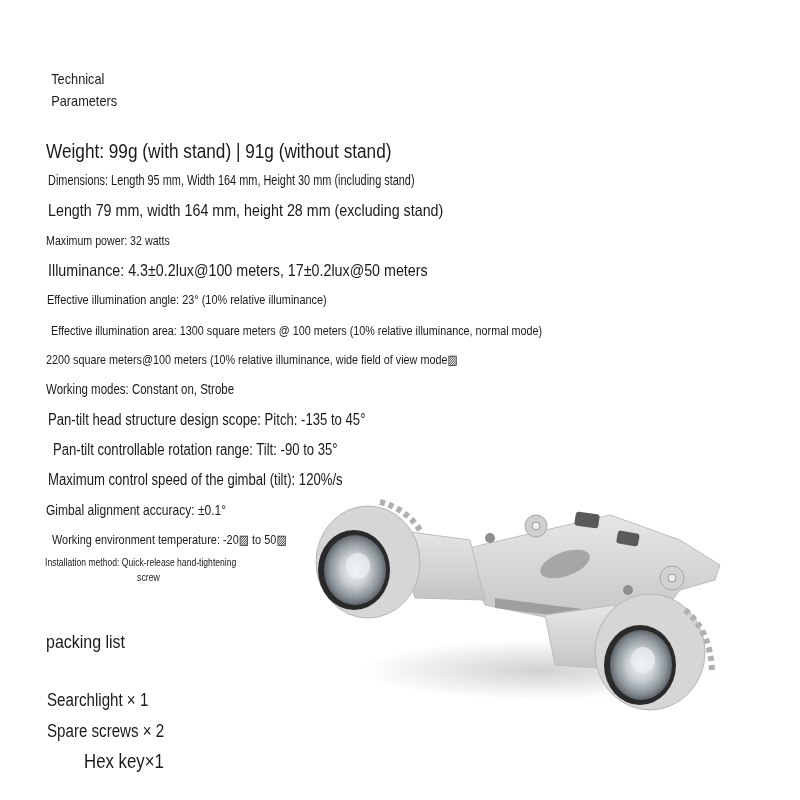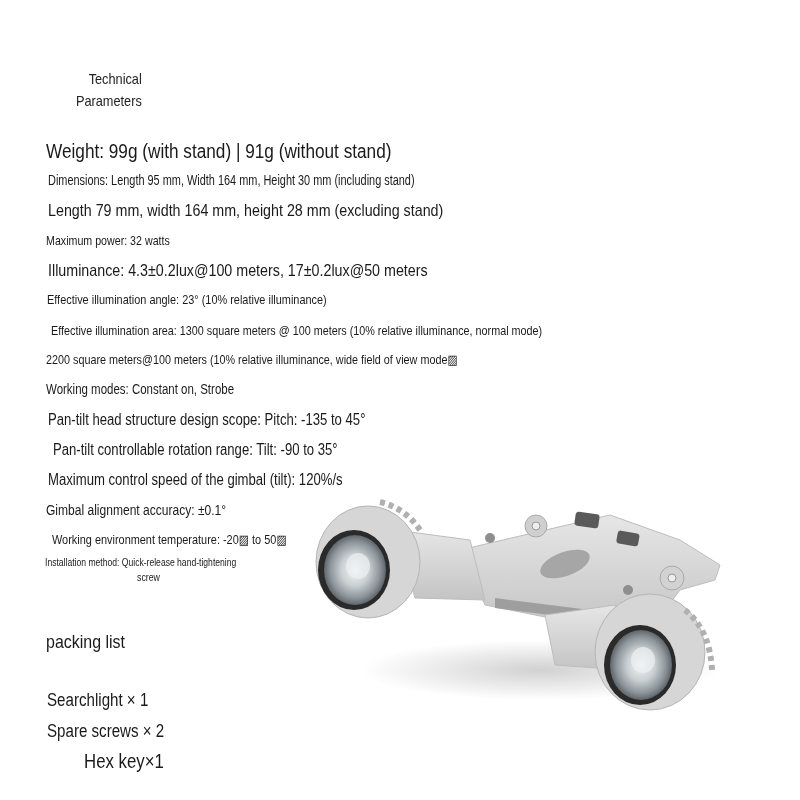--- a/index.html
+++ b/index.html
@@ -1,19 +1,19 @@
 <!DOCTYPE html>
 <html><head>
 <meta charset="utf-8">
 <style>
   html, body { margin: 0; padding: 0; background: #ffffff; }
   body { width: 800px; height: 800px; position: relative; overflow: hidden;
          font-family: "Liberation Sans", "DejaVu Sans", sans-serif; color: #1a1a1a; }
   .t { position: absolute; white-space: nowrap; transform-origin: 0 50%; line-height: 1; }
-  .heading { position: absolute; left: 53px; top: 68px; width: 96px; text-align: right;
+  .heading { position: absolute; left: 44px; top: 68px; width: 96px; text-align: left;
              font-size: 15px; line-height: 22px; color: #222; }
   .heading span { display: block; transform: scaleX(0.85); }
   .product { position: absolute; left: 310px; top: 480px; width: 420px; height: 240px; }
 </style>
 </head>
 <body>
 
 <div class="heading">
   <span>Technical</span>
   <span>Parameters</span>

